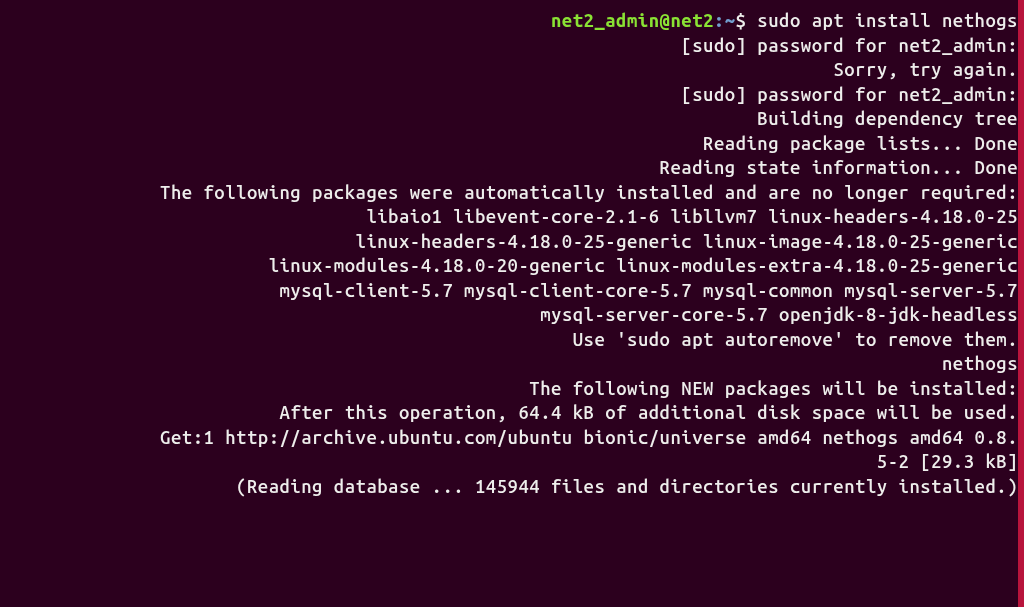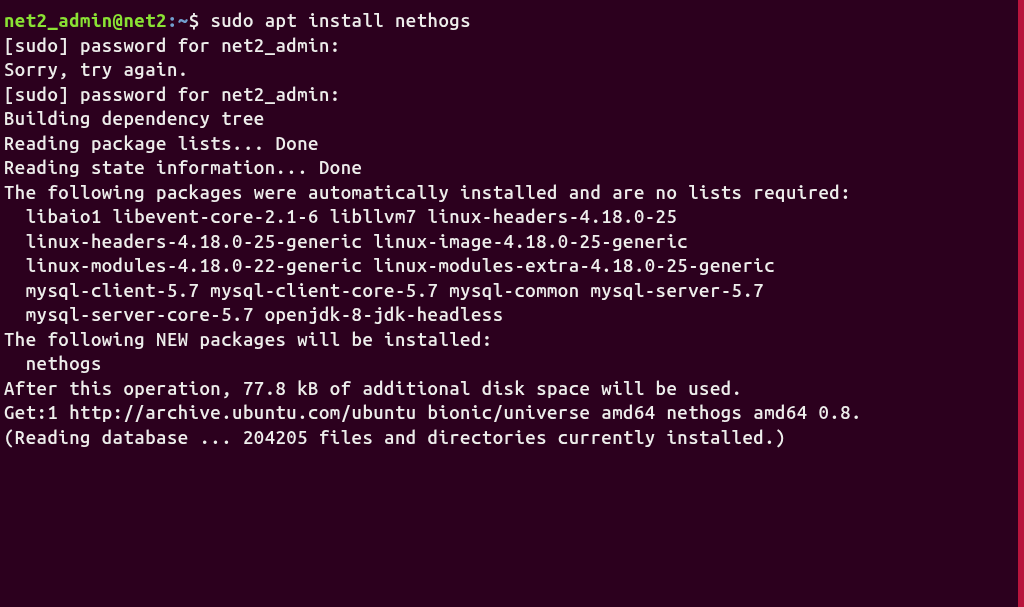--- a/index.html
+++ b/index.html
@@ -29,38 +29,40 @@
     right: 0;
     top: 0;
     width: 6px;
     height: 607px;
     background: #b8143c;
   }
   .prompt-user { color: #8ae234; font-weight: bold; }
   .prompt-path { color: #729fcf; font-weight: bold; }
   .prompt-dollar { color: #eeeeec; }
   .cmd { color: #eeeeec; }
-  .line { white-space: pre; display: block; }
+  .line { white-space: pre; display: block; text-align: right; }
 </style>
 </head>
 <body>
 
 <div class="terminal">
   <span class="line"><span class="prompt-user">net2_admin@net2</span><span class="prompt-path">:</span><span class="prompt-path">~</span><span class="prompt-dollar">$ </span><span class="cmd">sudo apt install nethogs</span></span>
   <span class="line">[sudo] password for net2_admin:</span>
   <span class="line">Sorry, try again.</span>
   <span class="line">[sudo] password for net2_admin:</span>
   <span class="line">Building dependency tree</span>
   <span class="line">Reading package lists... Done</span>
   <span class="line">Reading state information... Done</span>
-  <span class="line">The following packages were automatically installed and are no lists required:</span>
+  <span class="line">The following packages were automatically installed and are no longer required:</span>
   <span class="line">  libaio1 libevent-core-2.1-6 libllvm7 linux-headers-4.18.0-25</span>
   <span class="line">  linux-headers-4.18.0-25-generic linux-image-4.18.0-25-generic</span>
-  <span class="line">  linux-modules-4.18.0-22-generic linux-modules-extra-4.18.0-25-generic</span>
+  <span class="line">  linux-modules-4.18.0-20-generic linux-modules-extra-4.18.0-25-generic</span>
   <span class="line">  mysql-client-5.7 mysql-client-core-5.7 mysql-common mysql-server-5.7</span>
   <span class="line">  mysql-server-core-5.7 openjdk-8-jdk-headless</span>
+  <span class="line">Use 'sudo apt autoremove' to remove them.</span>
+  <span class="line">  nethogs</span>
   <span class="line">The following NEW packages will be installed:</span>
-  <span class="line">  nethogs</span>
-  <span class="line">After this operation, 77.8 kB of additional disk space will be used.</span>
+  <span class="line">After this operation, 64.4 kB of additional disk space will be used.</span>
   <span class="line">Get:1 http://archive.ubuntu.com/ubuntu bionic/universe amd64 nethogs amd64 0.8.</span>
-  <span class="line">(Reading database ... 204205 files and directories currently installed.)</span>
+  <span class="line">5-2 [29.3 kB]</span>
+  <span class="line">(Reading database ... 145944 files and directories currently installed.)</span>
 </div>
 <div class="scrollbar"></div>
 
 </body></html>

